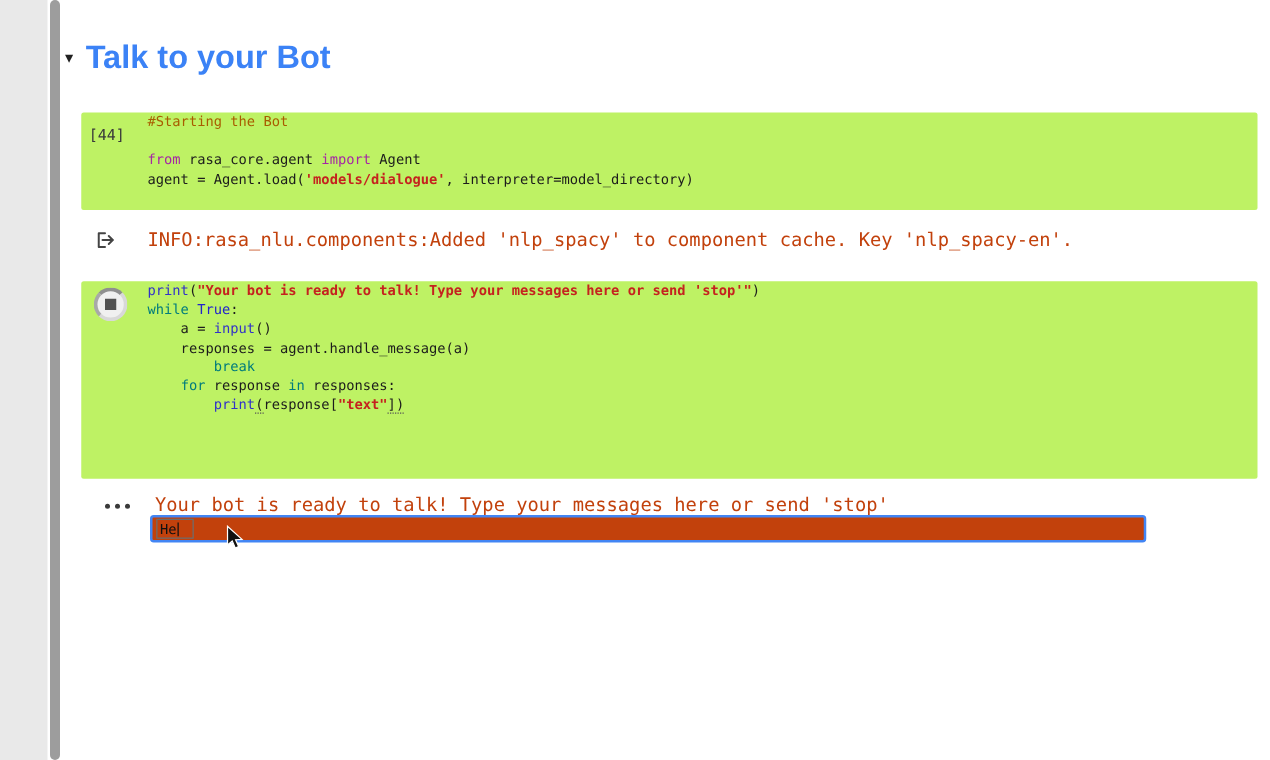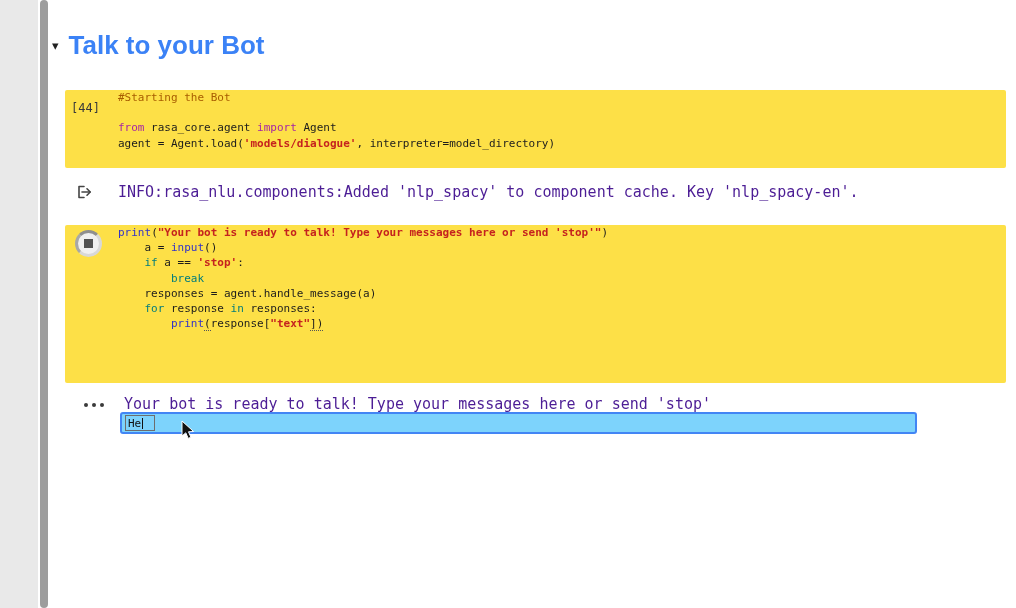--- a/index.html
+++ b/index.html
@@ -11,21 +11,21 @@
   
   .rail { position:absolute; left:0; top:0; width:38px; height:608px; background:#e9e9e9; }
   .scrollbar { position:absolute; left:40px; top:0; width:8px; height:608px; background:#9d9d9d; border-radius:4px; }
 
   
   .heading { position:absolute; left:52px; top:30px; display:flex; align-items:center; gap:10px; }
   .collapse-arrow { font-size:13px; color:#212121; cursor:pointer; line-height:1; }
   .title { font-size:26px; font-weight:bold; color:#3b82f6; line-height:30px; }
 
   
-  .cell { position:absolute; left:65px; width:941px; background:#fde047; border-radius:2px; }
+  .cell { position:absolute; left:65px; width:941px; background:#bef264; border-radius:2px; }
   .cell1 { top:90px; height:78px; }
   .cell2 { top:225px; height:158px; }
   .exec-count {
     position:absolute; left:6px; top:11px;
     font-family:"DejaVu Sans Mono", monospace; font-size:12px; color:#3a3a3a; cursor:pointer;
   }
   .code {
     position:absolute; left:53px; top:0;
     font-family:"DejaVu Sans Mono", monospace; font-size:11px; line-height:15.2px; color:var(--plain);
     cursor:text;
@@ -43,31 +43,31 @@
   
   .stop-btn {
     position:absolute; left:10px; top:5px; width:27px; height:27px; border-radius:50%;
     border:3px solid #d8d8d8; border-top-color:#8f8f8f; border-left-color:#a8a8a8;
     background:#f0f0f0; cursor:pointer;
   }
   .stop-square { position:absolute; left:6px; top:6px; width:9px; height:9px; background:#525252; }
 
   
   .output1 { position:absolute; left:75px; top:183px; display:flex; align-items:center; gap:25px; }
-  .out-text { font-family:"DejaVu Sans Mono", monospace; font-size:15px; line-height:18px; color:#4c1d95; white-space:pre; }
+  .out-text { font-family:"DejaVu Sans Mono", monospace; font-size:15px; line-height:18px; color:#c2410c; white-space:pre; }
   .out-icon { width:18px; height:18px; flex:0 0 auto; }
 
   .output2 { position:absolute; left:71px; top:394px; width:941px; height:60px; }
   .dots { position:absolute; left:13px; top:9px; display:flex; gap:4px; }
   .dots i { width:4px; height:4px; border-radius:50%; background:#3a3a3a; display:block; }
   .output2 .out-text { position:absolute; left:53px; top:1px; }
 
   .stdin-box {
     position:absolute; left:49px; top:18px; width:797px; height:22px;
-    border:2px solid var(--accent); border-radius:3px; background:#7dd3fc; cursor:text;
+    border:2px solid var(--accent); border-radius:3px; background:#c2410c; cursor:text;
     display:flex; align-items:center; padding-left:3px;
   }
   .stdin-inner {
     display:inline-flex; align-items:center; height:16px; min-width:30px;
     border:1px solid #6d6d6d; padding:0 2px;
     font-family:"DejaVu Sans Mono", monospace; font-size:11px; color:#111;
   }
   .caret { width:1px; height:11px; background:#111; margin-left:1px; animation:blink 1s steps(1) infinite; }
   @keyframes blink { 50% { opacity:0; } }
 
@@ -104,24 +104,24 @@
     </svg>
     <div class="out-text">INFO:rasa_nlu.components:Added 'nlp_spacy' to component cache. Key 'nlp_spacy-en'.</div>
   </div>
 
   <div class="cell cell2">
     <div class="stop-btn">
       <div class="stop-square"></div>
     </div>
     <div class="code">
         <div class="code-line"><span class="tok-builtin">print</span><span class="tok-plain">(</span><span class="tok-str">"Your bot is ready to talk! Type your messages here or send 'stop'"</span><span class="tok-plain">)</span></div>
+        <div class="code-line"><span class="tok-kwf">while</span><span class="tok-plain"> </span><span class="tok-atom">True</span><span class="tok-plain">:</span></div>
         <div class="code-line"><span class="tok-plain">    a = </span><span class="tok-builtin">input</span><span class="tok-plain">()</span></div>
-        <div class="code-line"><span class="tok-plain">    </span><span class="tok-kwf">if</span><span class="tok-plain"> a == </span><span class="tok-str">'stop'</span><span class="tok-plain">:</span></div>
+        <div class="code-line"><span class="tok-plain">    responses = agent.handle_message(a)</span></div>
         <div class="code-line"><span class="tok-plain">        </span><span class="tok-kwf">break</span></div>
-        <div class="code-line"><span class="tok-plain">    responses = agent.handle_message(a)</span></div>
         <div class="code-line"><span class="tok-plain">    </span><span class="tok-kwf">for</span><span class="tok-plain"> response </span><span class="tok-kwf">in</span><span class="tok-plain"> responses:</span></div>
         <div class="code-line"><span class="tok-plain">        </span><span class="tok-builtin">print</span><span class="tok-plain tok-lint">(</span><span class="tok-plain">response[</span><span class="tok-str">"text"</span><span class="tok-plain tok-lint">])</span></div>
       </div>
   </div>
 
   <div class="output2">
     <div class="dots">
         <i></i>
         <i></i>
         <i></i>

